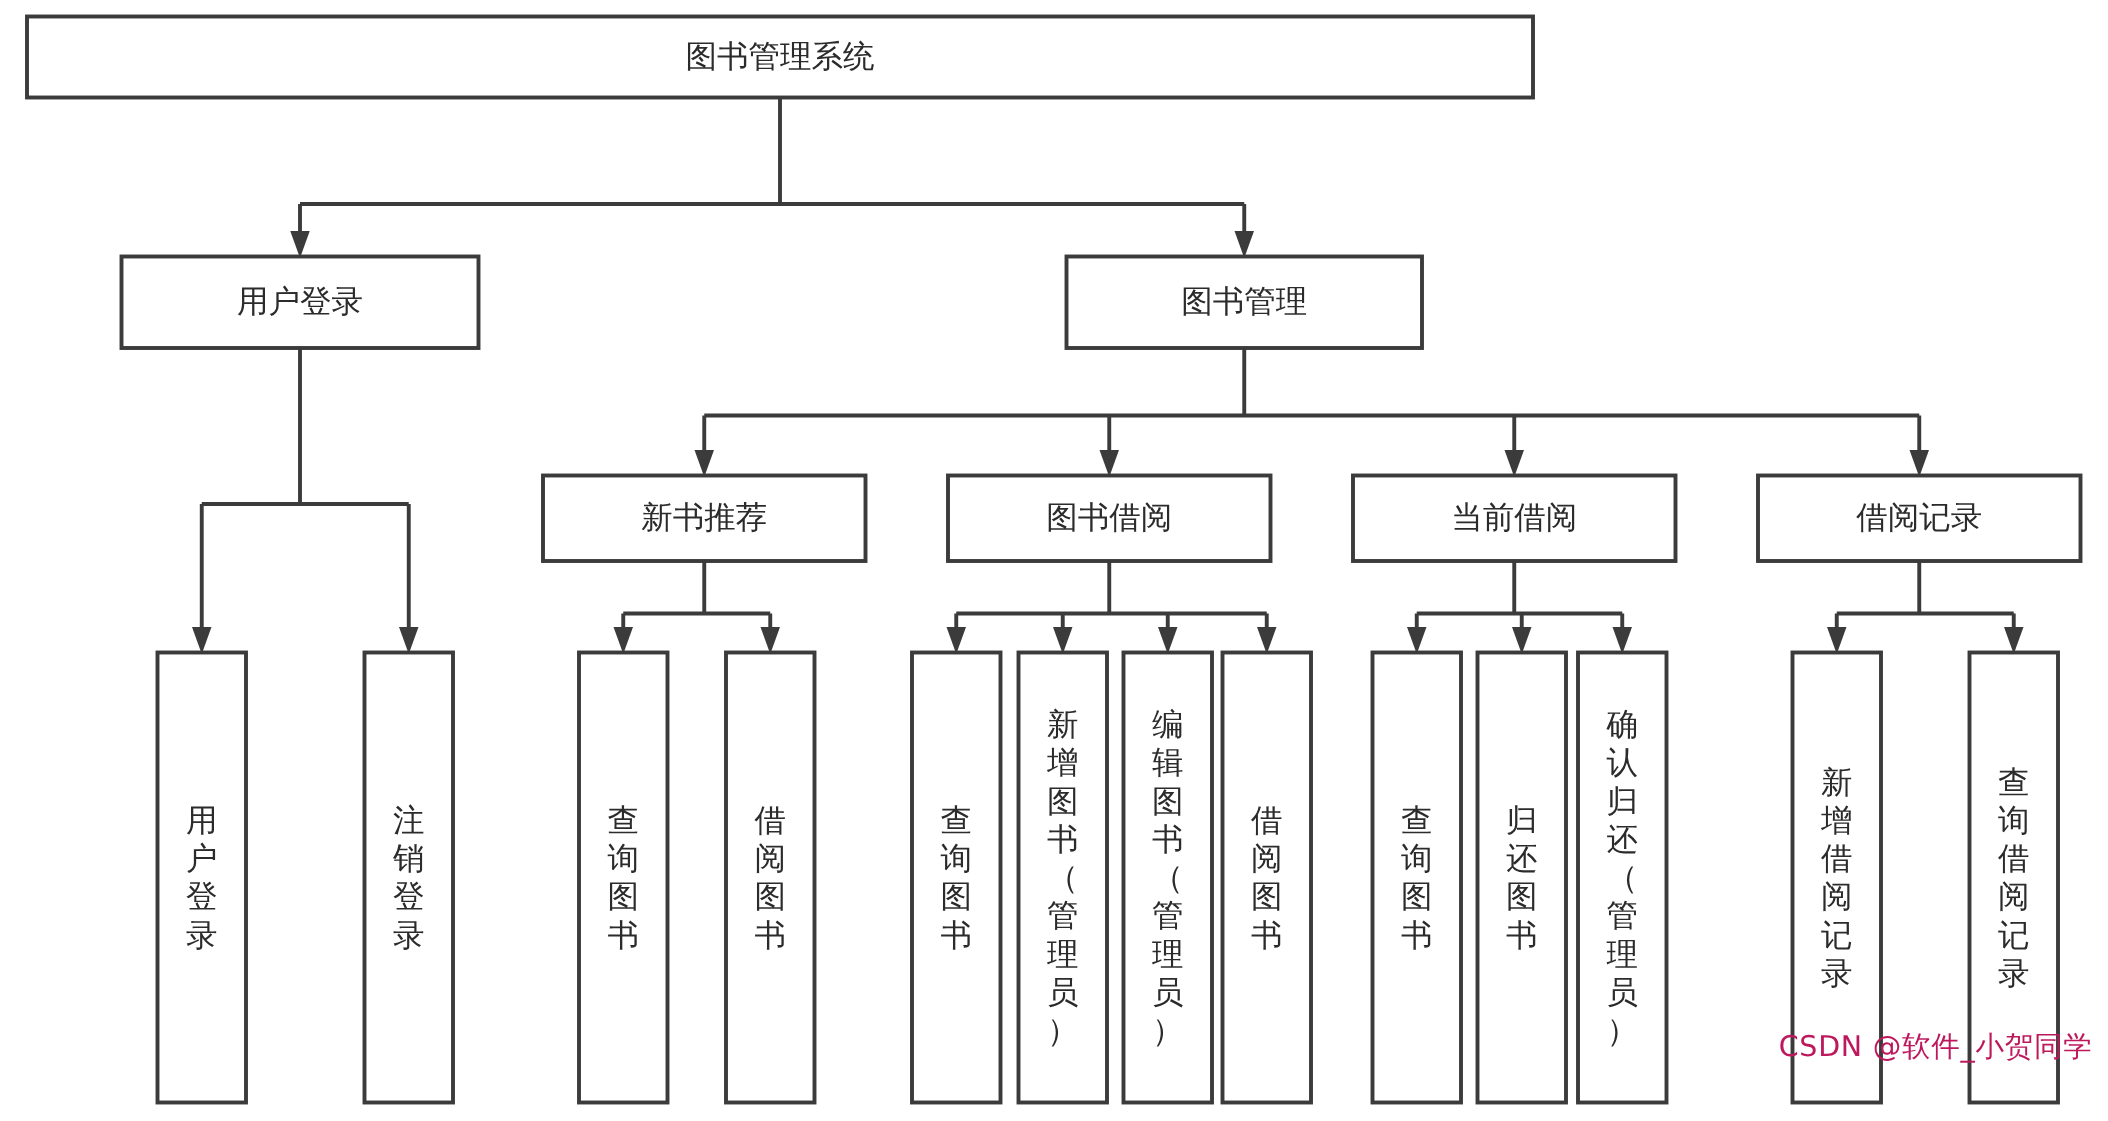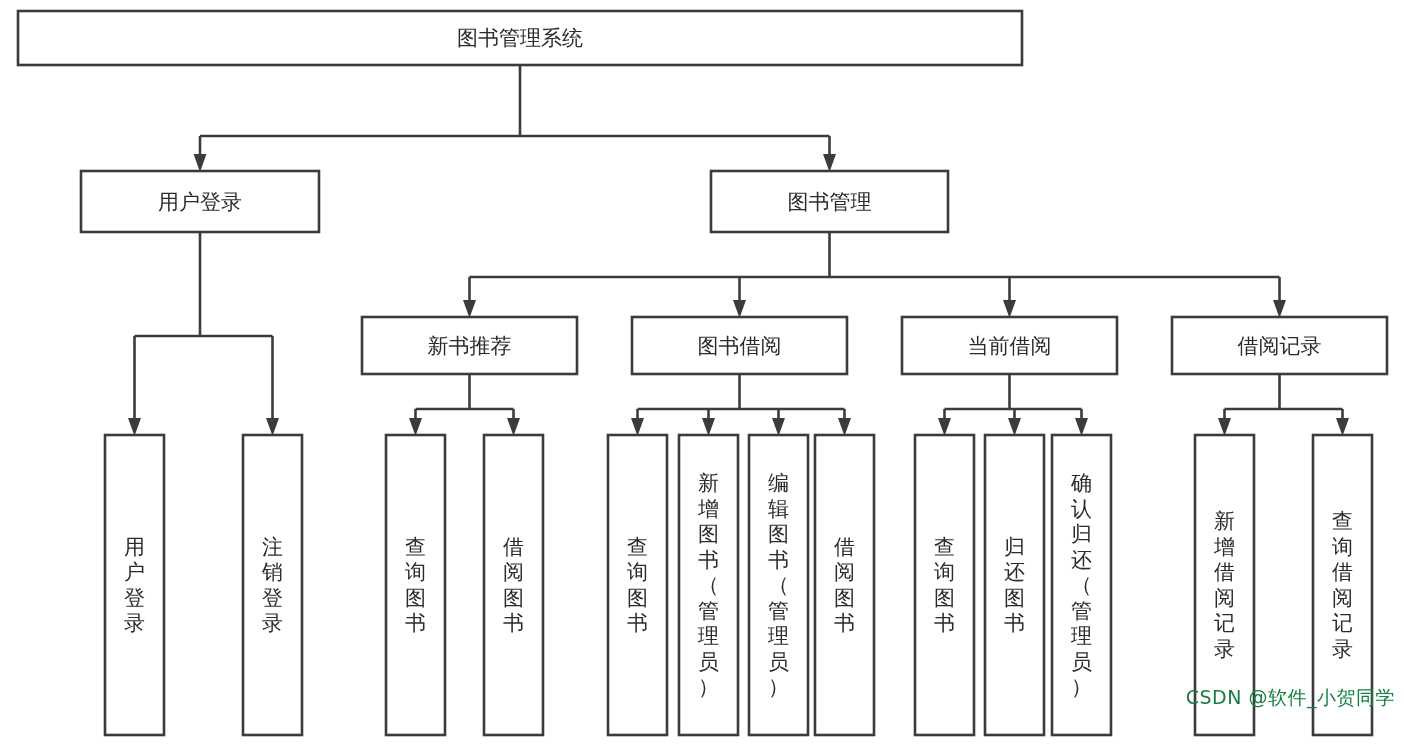--- a/index.html
+++ b/index.html
@@ -55,21 +55,21 @@
     font-family: "DejaVu Sans", "Liberation Sans", sans-serif;
     font-size: 21px;
     text-anchor: middle;
   }
   .watermark {
     position: absolute;
     right: 10px;
     bottom: 4px;
     font-family: "DejaVu Sans", "Liberation Sans", sans-serif;
     font-size: 19px;
-    color: #15803d;
+    color: #be185d;
     letter-spacing: 0.5px;
     white-space: nowrap;
     user-select: none;
   }
 </style>
 </head>
 <body>
 
 <div id="diagram-root">
 

